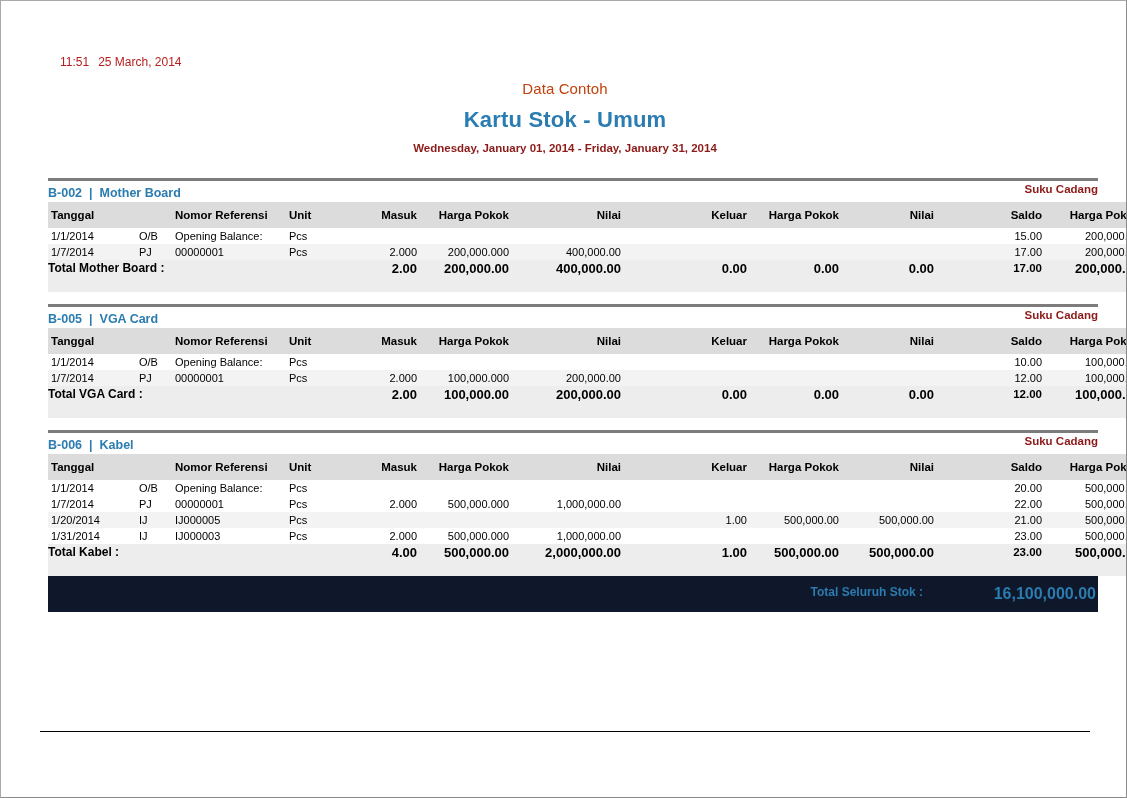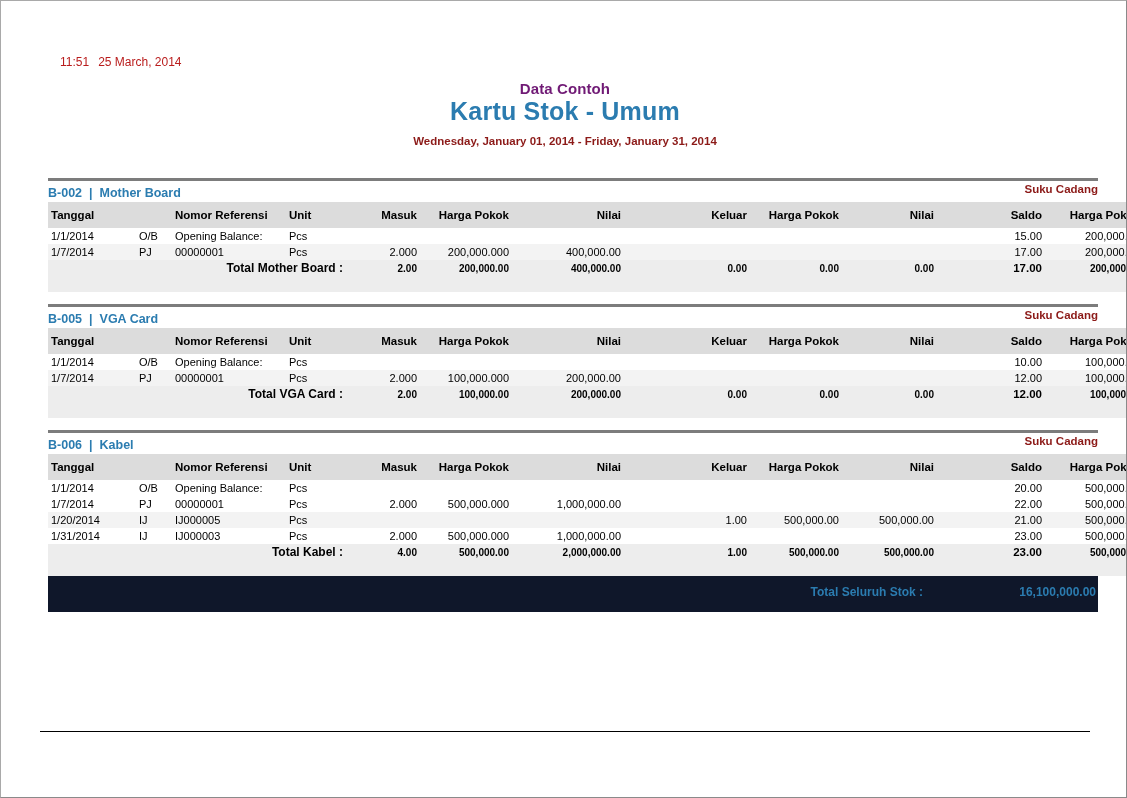--- a/index.html
+++ b/index.html
@@ -45,26 +45,27 @@
 
   .title-block {
     position: absolute;
     left: 0;
     top: 79px;
     width: 1050px;
     text-align: center;
   }
   .company-name {
     font-size: 15px;
-    font-weight: bold;
-    color: #701a75;
+    font-weight: normal;
+    color: #c2410c;
     letter-spacing: 0.1px;
   }
   .report-title {
-    font-size: 25px;
+    margin-top: 10px;
+    font-size: 22px;
     font-weight: bold;
     color: #2B7CB0;
     letter-spacing: 0.2px;
   }
   .report-period {
     margin-top: 9px;
     font-size: 11.5px;
     font-weight: bold;
     color: #8C1A18;
     text-align: center;
@@ -159,24 +160,23 @@
   td.col-in-val  { padding-right: 22px !important; }
   td.col-out-val { padding-right: 16px !important; }
 
   tr.row-alt td { background: #F3F3F3; }
   tr.row-plain td { background: #FFFFFF; }
 
   tr.total-row td {
     background: #EDEDED;
     height: 27px;
     font-weight: bold;
-    font-size: 10px;
+    font-size: 13px;
   }
   tr.total-row td.total-label {
-    text-align: right;
     padding-right: 4px !important;
     font-size: 12px;
   }
   tr.total-row td.col-bal-qty { font-size: 11.5px; }
 
   tr.spacer-row td {
     height: 9px;
     background: #EDEDED;
   }
 
@@ -192,21 +192,21 @@
     right: 175px;
     top: 9px;
     font-size: 12px;
     font-weight: bold;
     color: #2B7CB0;
   }
   .grand-total .gt-value {
     position: absolute;
     right: 2px;
     top: 9px;
-    font-size: 12px;
+    font-size: 16px;
     font-weight: bold;
     color: #2B7CB0;
   }
 
   .section-gap { height: 12px; background: #ffffff; }
 
   
   .footer {
     position: absolute;
     left: 0;

